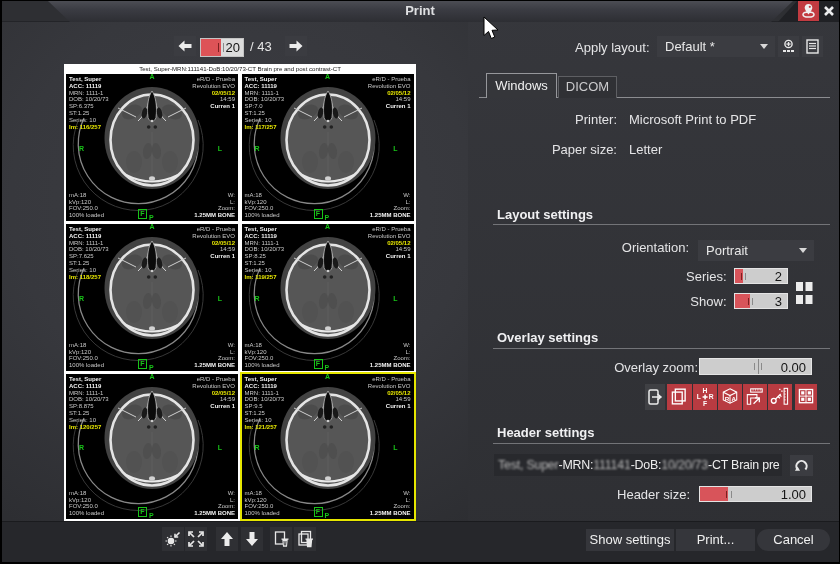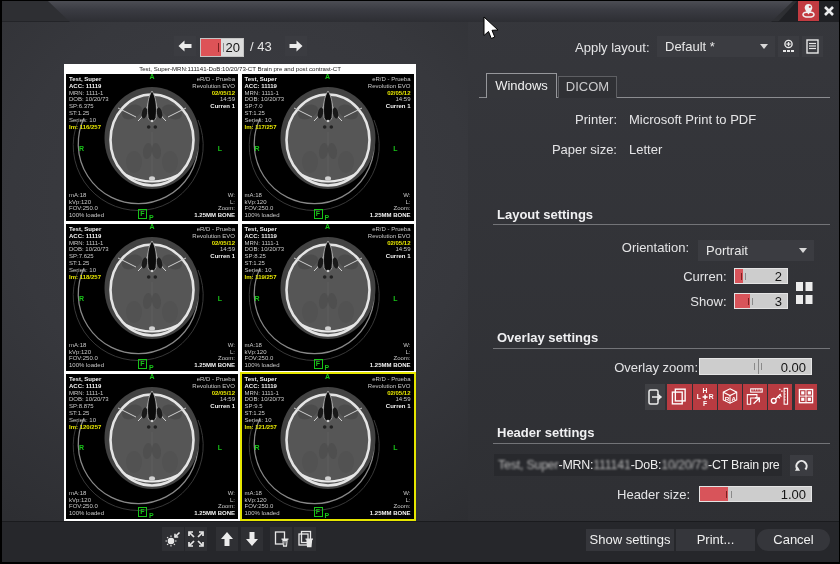--- a/index.html
+++ b/index.html
@@ -85,20 +85,21 @@
   <ellipse cx="90.5" cy="77" rx="4.5" ry="8" fill="#4f4f4f" transform="rotate(-8 90.5 77)"></ellipse>
   <ellipse cx="68" cy="88" rx="8" ry="11" fill="#525252"></ellipse>
   <ellipse cx="104" cy="88" rx="8" ry="11" fill="#525252"></ellipse>
   <ellipse cx="86" cy="104.5" rx="3" ry="2.2" fill="#d2d2d2"></ellipse>
 </symbol>
 </defs>
 </svg>
   <div id="tbar">
     <div class="tab"></div>
     <div class="rcorner"></div>
+    <div class="title">Print</div>
   </div>
   <div id="btn-red"><svg width="21" height="20" viewBox="0 0 21 20">
         <ellipse cx="10.5" cy="13.5" rx="5.5" ry="2.6" fill="none" stroke="#f0f0f0" stroke-width="1.5"></ellipse>
         <path d="M10.5,3 C8.2,3 6.7,4.7 6.7,6.7 C6.7,9 10.5,13.5 10.5,13.5 C10.5,13.5 14.3,9 14.3,6.7 C14.3,4.7 12.8,3 10.5,3 Z" fill="#f0f0f0"></path>
         <circle cx="11.8" cy="5.8" r="1.1" fill="#c23b41"></circle>
       </svg></div>
   <div id="btn-x"><svg width="14" height="14" viewBox="0 0 14 14">
         <path d="M3,3 L11,11 M11,3 L3,11" stroke="#ececee" stroke-width="2.6"></path>
       </svg></div>
 
@@ -304,21 +305,21 @@
   <div class="labr" style="right:223px;top:142px;margin-left:8px;">Paper size:</div>
   <div class="lab" style="left:629px;top:142px;">Letter</div>
 
   <div class="sech" style="left:497px;top:207px;">Layout settings</div>
   <div class="secline" style="left:493px;top:224px;width:337px;"></div>
   <div class="labr" style="right:151px;top:240px;">Orientation:</div>
   <div class="drop" style="left:698px;top:240px;width:116px;height:21px;">
       <span class="dtxt">Portrait</span>
       <span class="darr"></span>
     </div>
-  <div class="labr" style="right:113.5px;top:269px;">Curren:</div>
+  <div class="labr" style="right:113.5px;top:269px;">Series:</div>
   <div class="slider" style="left:734px;top:268px;width:54px;height:16px;">
       <div class="red" style="width:8px;"></div>
       <div class="tk" style="left:6px;background:#7c2020;"></div>
       <div class="tk" style="left:10px;background:#8a8a8a;"></div>
       <div class="val">2</div>
     </div>
   <div style="position:absolute;left:796px;top:282px;width:17px;height:23px;"><svg width="17" height="23" viewBox="0 0 17 23">
         <g fill="#ececec">
           <rect x="0" y="0" width="7" height="9"></rect>
           <rect x="9.5" y="0" width="7" height="9"></rect>

